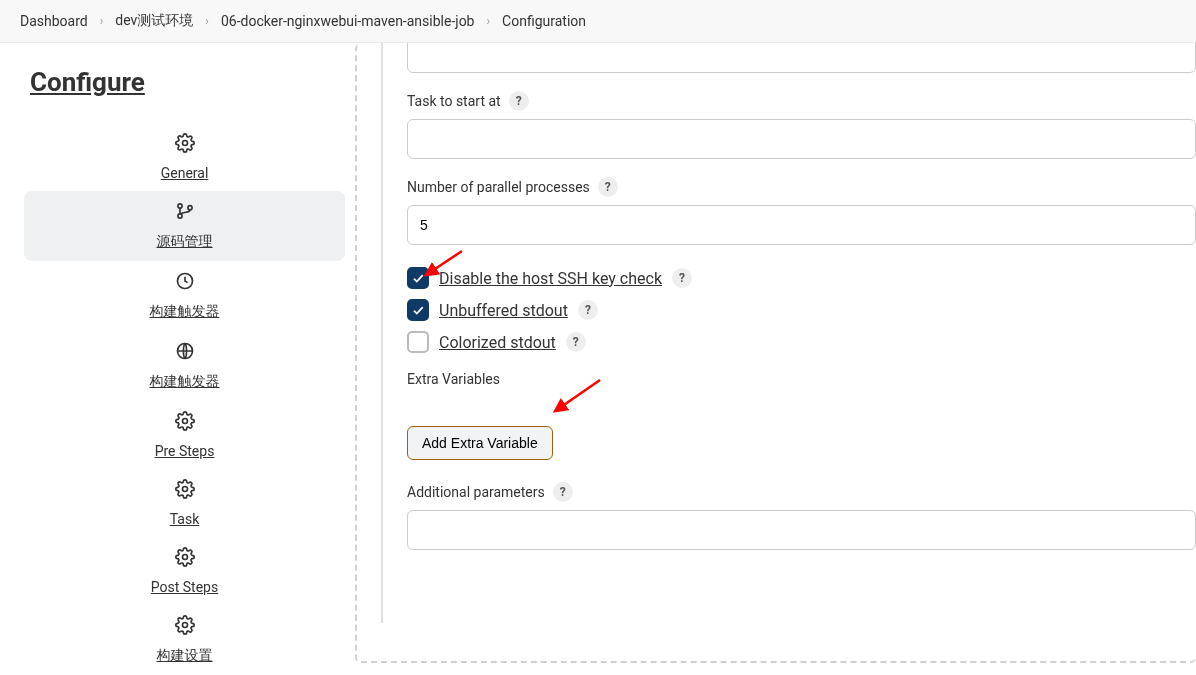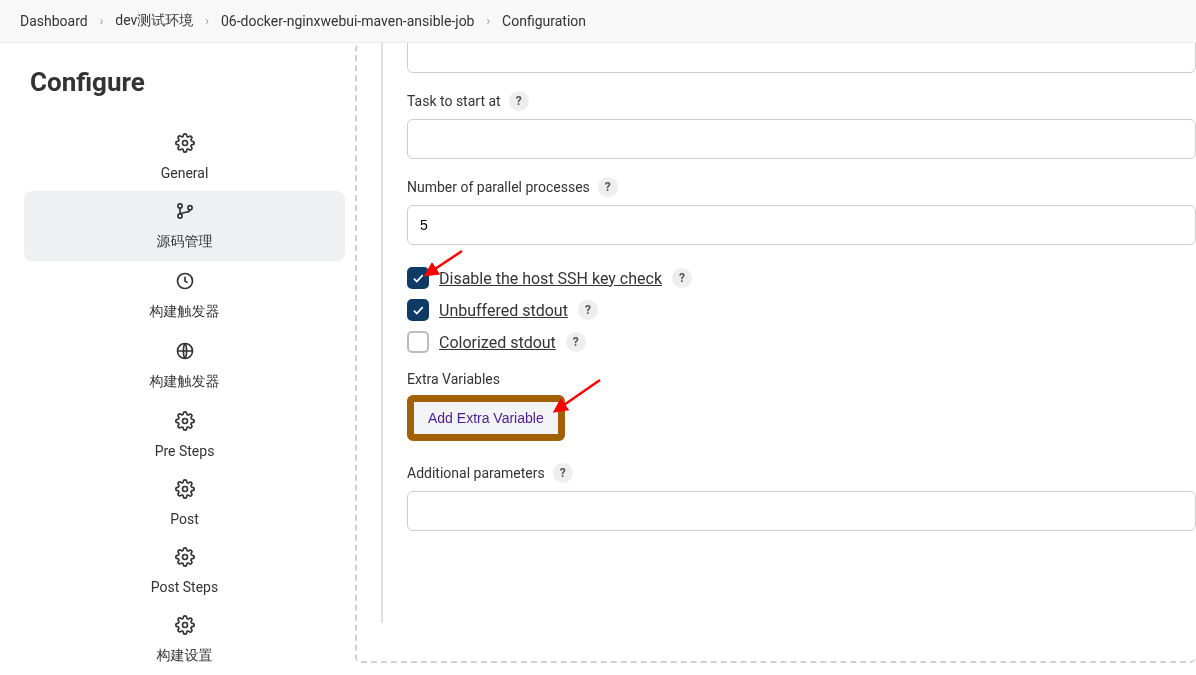--- a/index.html
+++ b/index.html
@@ -5,21 +5,21 @@
   * { box-sizing: border-box; margin: 0; padding: 0; }
   body { font-family: -apple-system, BlinkMacSystemFont, "Segoe UI", Roboto, Arial, sans-serif; font-size: 14px; color: #333; background: #fff; width: 1196px; height: 675px; overflow: hidden; }
 
   
   .breadcrumb { background: #f8f8f8; border-bottom: 1px solid #eaeaea; padding: 12px 20px; display: flex; align-items: center; gap: 12px; }
   .breadcrumb a { color: #333; text-decoration: none; cursor: pointer; }
   .chev { color: #999; font-size: 12px; }
 
   
   .page { display: flex; height: calc(100% - 46px); }
-  .sidebar { width: 355px; padding: 24px 10px 24px 24px; }
+  .sidebar { width: 355px; padding: 24px 10px 24px 24px; text-decoration: underline; }
   .sidebar h1 { font-size: 26px; font-weight: 700; margin-bottom: 26px; padding-left: 6px; }
   .nav { list-style: none; }
   .nav li { display: flex; align-items: center; gap: 12px; padding: 10px 12px; border-radius: 8px; cursor: pointer; color: #333; flex-direction: column; }
   .nav li.active { background: #eef0f2; }
   .nav li .icon { width: 20px; height: 20px; display: inline-flex; align-items: center; justify-content: center; }
   .nav-label { font-size: 14px; }
 
   
   .content { flex: 1; position: relative; padding-top: 0; overflow: hidden; }
   .dashed-box { border: 2px dashed #d0d0d0; border-radius: 6px; margin-top: 0; margin-left: 0; height: 620px; border-top: none; border-right: none; position: relative; }
@@ -35,21 +35,21 @@
 
   .help { width: 20px; height: 20px; border-radius: 50%; background: #eee; color: #555; font-size: 12px; display: inline-flex; align-items: center; justify-content: center; cursor: pointer; font-weight: 700; }
 
   .check-row { display: flex; align-items: center; gap: 10px; margin-bottom: 10px; margin-left: 0; }
   .chk { width: 22px; height: 22px; border-radius: 5px; border: 2px solid #0d3b66; display: inline-flex; align-items: center; justify-content: center; cursor: pointer; }
   .chk.checked { background: #0d3b66; }
   .chk.unchecked { border-color: #bbb; }
   .chk svg { stroke: #fff; }
   .chk-label { font-size: 16px; text-decoration: underline; }
 
-  .btn { display: inline-flex; align-items: center; gap: 8px; background: #f1f3f5; border: 7px solid #a16207; padding: 8px 14px; border-radius: 6px; cursor: pointer; font-size: 14px; color: #4c1d95; }
+  .btn { display: inline-flex; align-items: center; gap: 8px; background: #f1f3f5; border: 1px solid #a16207; padding: 8px 14px; border-radius: 6px; cursor: pointer; font-size: 14px; color: #000000; margin-top: 31px; }
 
   
   .arrow { position: absolute; pointer-events: none; }
   .arrow svg { overflow: visible; }
 </style>
 </head>
 <body>
 
 <div class="breadcrumb">
   <a>Dashboard</a>
@@ -114,21 +114,21 @@
         </span>
         <span class="nav-label">Pre Steps</span>
       </li>
       <li>
         <span class="icon">
           <svg width="20" height="20" viewBox="0 0 24 24" fill="none" stroke="#333" stroke-width="2">
               <circle cx="12" cy="12" r="3"></circle>
               <path d="M19.4 15a1.7 1.7 0 0 0 .34 1.87l.06.06a2 2 0 1 1-2.83 2.83l-.06-.06a1.7 1.7 0 0 0-1.87-.34 1.7 1.7 0 0 0-1 1.56V21a2 2 0 1 1-4 0v-.09a1.7 1.7 0 0 0-1.11-1.56 1.7 1.7 0 0 0-1.87.34l-.06.06a2 2 0 1 1-2.83-2.83l.06-.06a1.7 1.7 0 0 0 .34-1.87 1.7 1.7 0 0 0-1.56-1H3a2 2 0 1 1 0-4h.09a1.7 1.7 0 0 0 1.56-1.11 1.7 1.7 0 0 0-.34-1.87l-.06-.06a2 2 0 1 1 2.83-2.83l.06.06a1.7 1.7 0 0 0 1.87.34H9a1.7 1.7 0 0 0 1-1.56V3a2 2 0 1 1 4 0v.09a1.7 1.7 0 0 0 1 1.56 1.7 1.7 0 0 0 1.87-.34l.06-.06a2 2 0 1 1 2.83 2.83l-.06.06a1.7 1.7 0 0 0-.34 1.87V9a1.7 1.7 0 0 0 1.56 1H21a2 2 0 1 1 0 4h-.09a1.7 1.7 0 0 0-1.56 1z"></path>
             </svg>
         </span>
-        <span class="nav-label">Post</span>
+        <span class="nav-label">Task</span>
       </li>
       <li>
         <span class="icon">
           <svg width="20" height="20" viewBox="0 0 24 24" fill="none" stroke="#333" stroke-width="2">
               <circle cx="12" cy="12" r="3"></circle>
               <path d="M19.4 15a1.7 1.7 0 0 0 .34 1.87l.06.06a2 2 0 1 1-2.83 2.83l-.06-.06a1.7 1.7 0 0 0-1.87-.34 1.7 1.7 0 0 0-1 1.56V21a2 2 0 1 1-4 0v-.09a1.7 1.7 0 0 0-1.11-1.56 1.7 1.7 0 0 0-1.87.34l-.06.06a2 2 0 1 1-2.83-2.83l.06-.06a1.7 1.7 0 0 0 .34-1.87 1.7 1.7 0 0 0-1.56-1H3a2 2 0 1 1 0-4h.09a1.7 1.7 0 0 0 1.56-1.11 1.7 1.7 0 0 0-.34-1.87l-.06-.06a2 2 0 1 1 2.83-2.83l.06.06a1.7 1.7 0 0 0 1.87.34H9a1.7 1.7 0 0 0 1-1.56V3a2 2 0 1 1 4 0v.09a1.7 1.7 0 0 0 1 1.56 1.7 1.7 0 0 0 1.87-.34l.06-.06a2 2 0 1 1 2.83 2.83l-.06.06a1.7 1.7 0 0 0-.34 1.87V9a1.7 1.7 0 0 0 1.56 1H21a2 2 0 1 1 0 4h-.09a1.7 1.7 0 0 0-1.56 1z"></path>
             </svg>
         </span>
         <span class="nav-label">Post Steps</span>
       </li>

